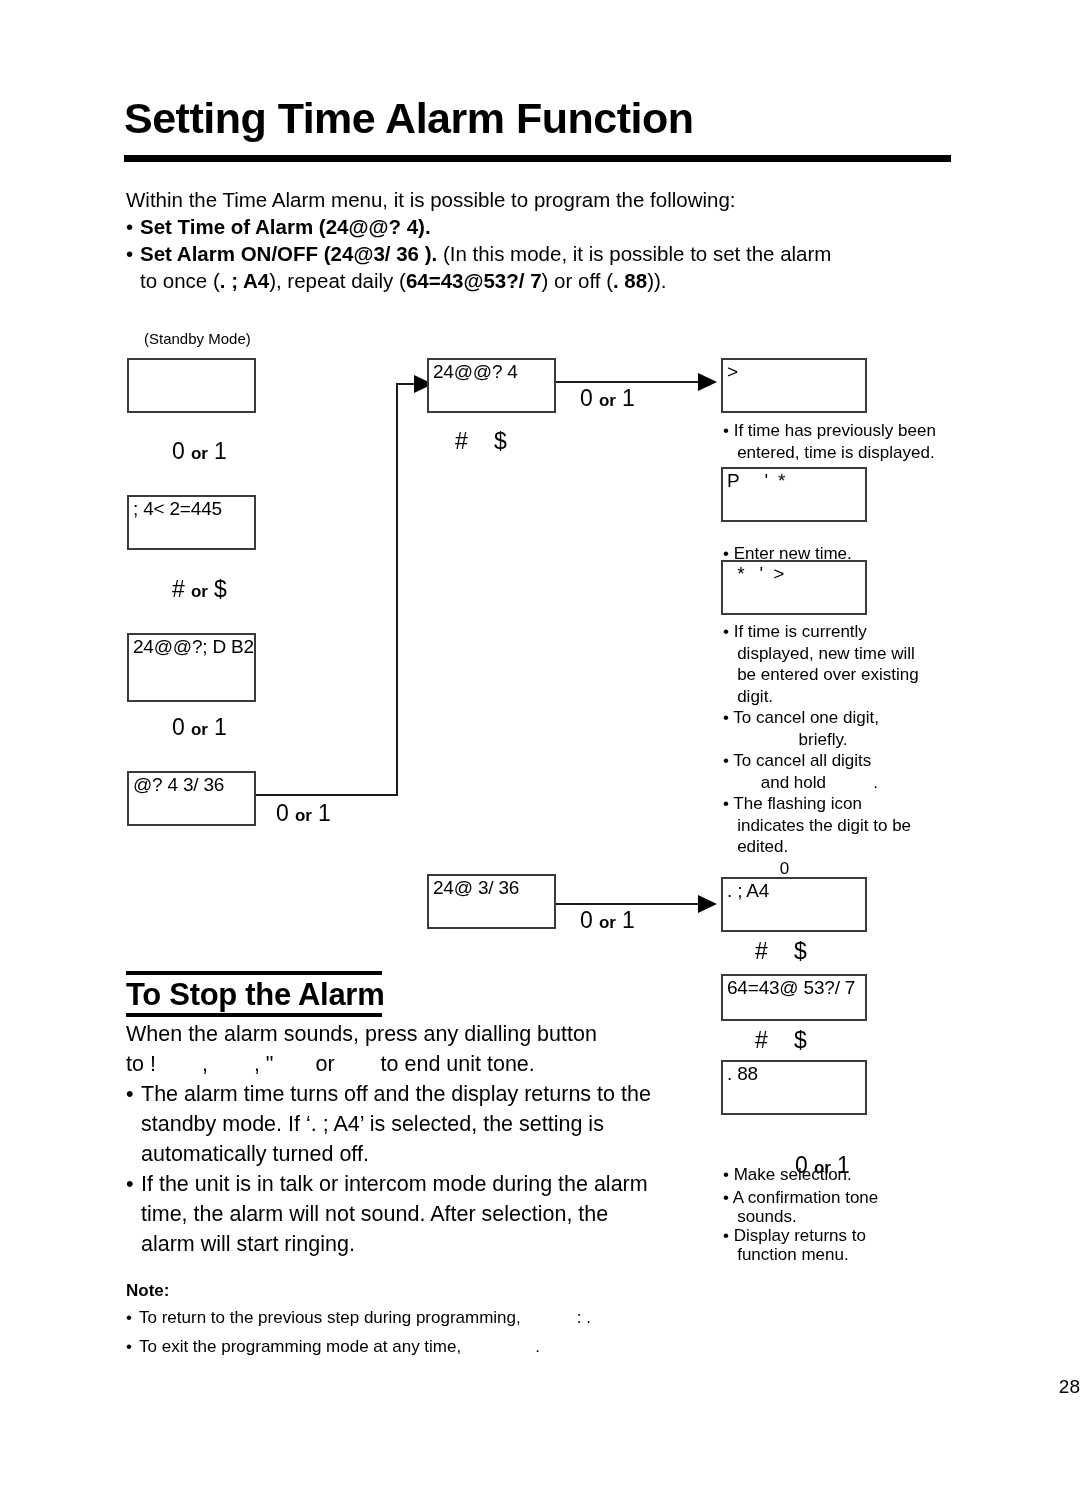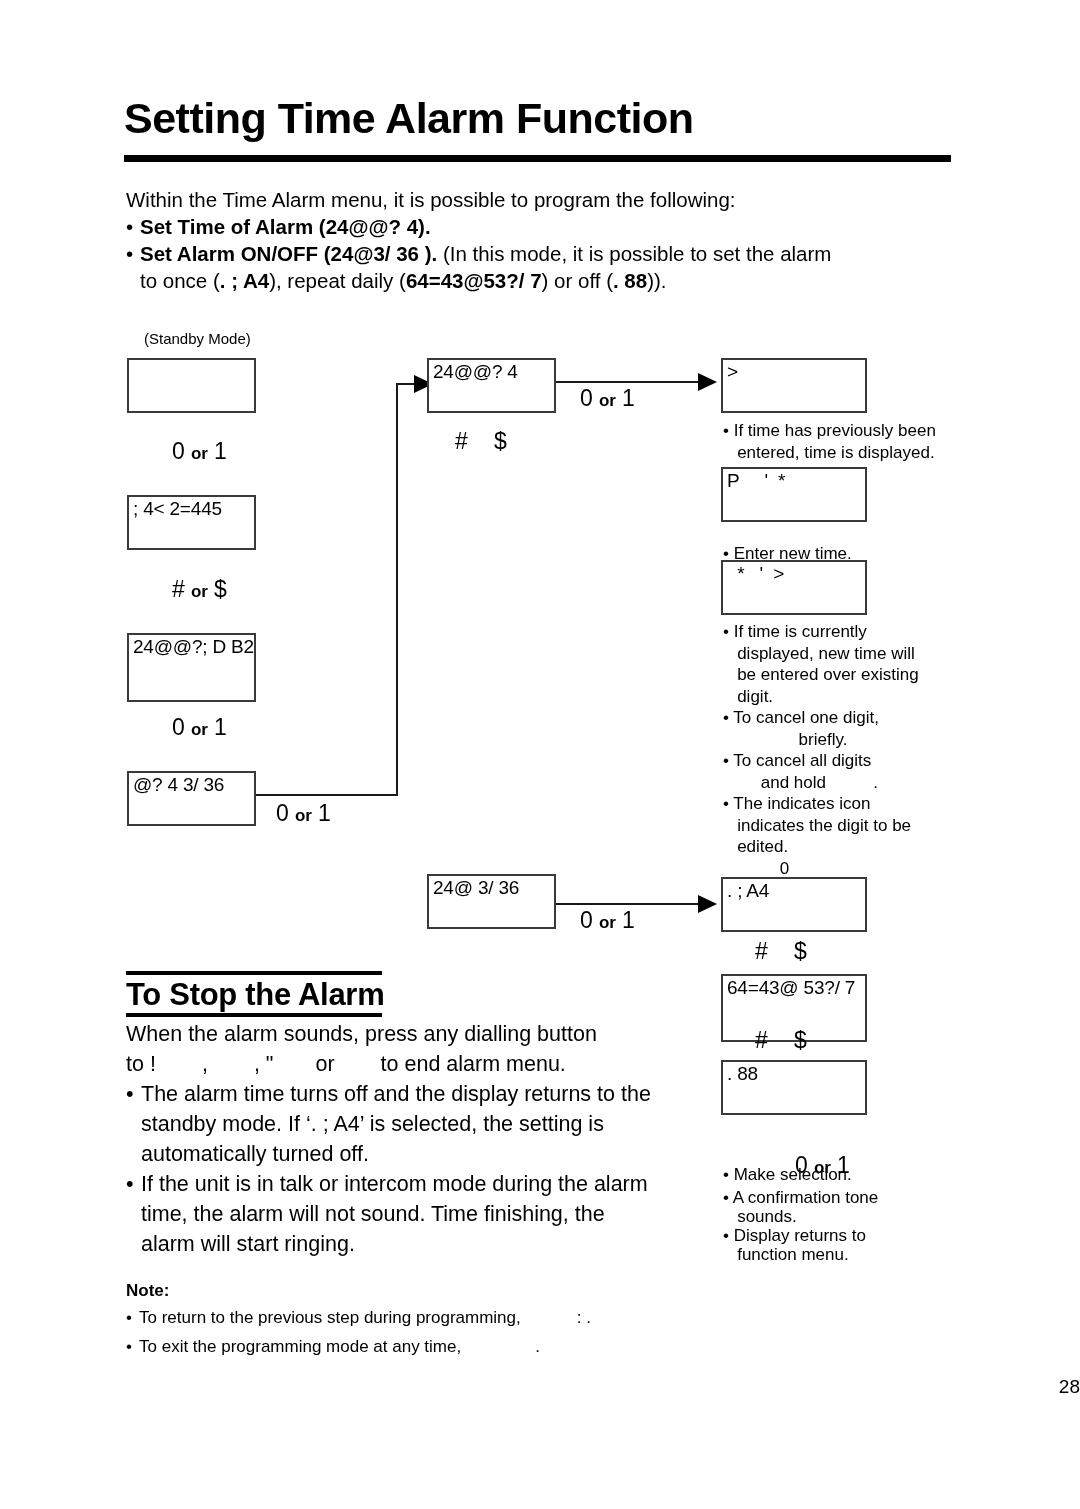--- a/index.html
+++ b/index.html
@@ -325,37 +325,37 @@
 
   <div class="note-text" style="left:723px; top:621px; width:252px;">
     <div style="white-space:pre">• If time is currently</div>
     <div style="white-space:pre">   displayed, new time will</div>
     <div style="white-space:pre">   be entered over existing</div>
     <div style="white-space:pre">   digit.</div>
     <div style="white-space:pre">• To cancel one digit,</div>
     <div style="white-space:pre">                briefly.</div>
     <div style="white-space:pre">• To cancel all digits</div>
     <div style="white-space:pre">        and hold          .</div>
-    <div style="white-space:pre">• The indicates icon</div>
+    <div style="white-space:pre">• The flashing icon</div>
     <div style="white-space:pre">   indicates the digit to be</div>
     <div style="white-space:pre">   edited.</div>
     <div style="white-space:pre">            0</div>
   </div>
 
   <div class="lcd-box" style="left:721px; top:877px; width:146px; height:55px;">
     <span class="lcd-text">. ; A4</span>
   </div>
 
   <div class="keyhint" style="left:755px; top:938px;">
     <span class="sym">#</span>
     <span class="or"></span>
     <span class="sym" style="margin-left:20px">$</span>
   </div>
 
-  <div class="lcd-box" style="left:721px; top:974px; width:146px; height:68px;">
+  <div class="lcd-box" style="left:721px; top:974px; width:146px; height:47px;">
     <span class="lcd-text">64=43@ 53?/ 7</span>
   </div>
 
   <div class="keyhint" style="left:755px; top:1027px;">
     <span class="sym">#</span>
     <span class="or"></span>
     <span class="sym" style="margin-left:20px">$</span>
   </div>
 
   <div class="lcd-box" style="left:721px; top:1060px; width:146px; height:55px;">
@@ -379,33 +379,33 @@
     <div style="white-space:pre">   function menu.</div>
   </div>
 
   <div class="sec-rule-top"></div>
   <div class="sec-title">To Stop the Alarm</div>
   <div class="sec-rule-bot"></div>
 
   <div class="body-text">
     <div class="line">When the alarm sounds, press any dialling button</div>
     <div class="line">
-      <span>to !</span><span class="gap" style="width:46px"></span><span>,</span><span class="gap" style="width:46px"></span><span>, "</span><span class="gap" style="width:42px"></span><span>or</span><span class="gap" style="width:46px"></span><span>to end alarm menu.</span>
+      <span>to !</span><span class="gap" style="width:46px"></span><span>,</span><span class="gap" style="width:46px"></span><span>, "</span><span class="gap" style="width:42px"></span><span>or</span><span class="gap" style="width:46px"></span><span>to end unit tone.</span>
     </div>
     <div class="line bl">
       <span class="dot">•</span>
       <span>The alarm time turns off and the display returns to the</span>
     </div>
     <div class="line cont">standby mode. If ‘. ; A4’ is selected, the setting is</div>
     <div class="line cont">automatically turned off.</div>
     <div class="line bl">
       <span class="dot">•</span>
       <span>If the unit is in talk or intercom mode during the alarm</span>
     </div>
-    <div class="line cont">time, the alarm will not sound. Time finishing, the</div>
+    <div class="line cont">time, the alarm will not sound. After selection, the</div>
     <div class="line cont">alarm will start ringing.</div>
   </div>
 
   <div class="note-head">Note:</div>
   <div class="note-list">
     <div class="bl">
       <span class="dot">•</span>
       <span>To return to the previous step during programming,</span><span class="gap" style="width:56px"></span><span>:   .</span>
     </div>
     <div class="bl">

